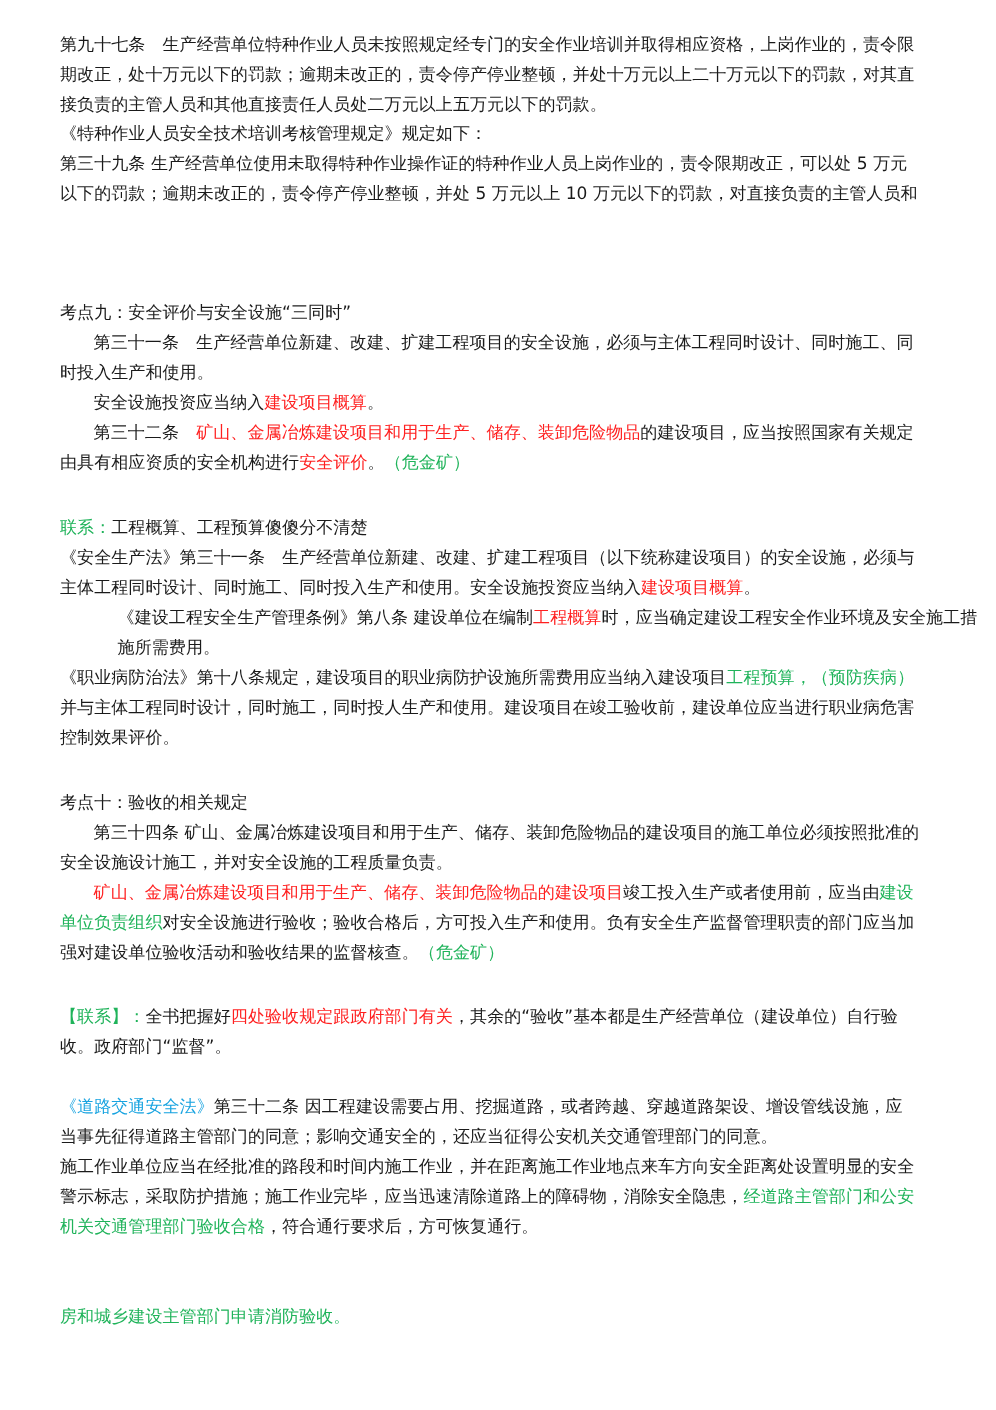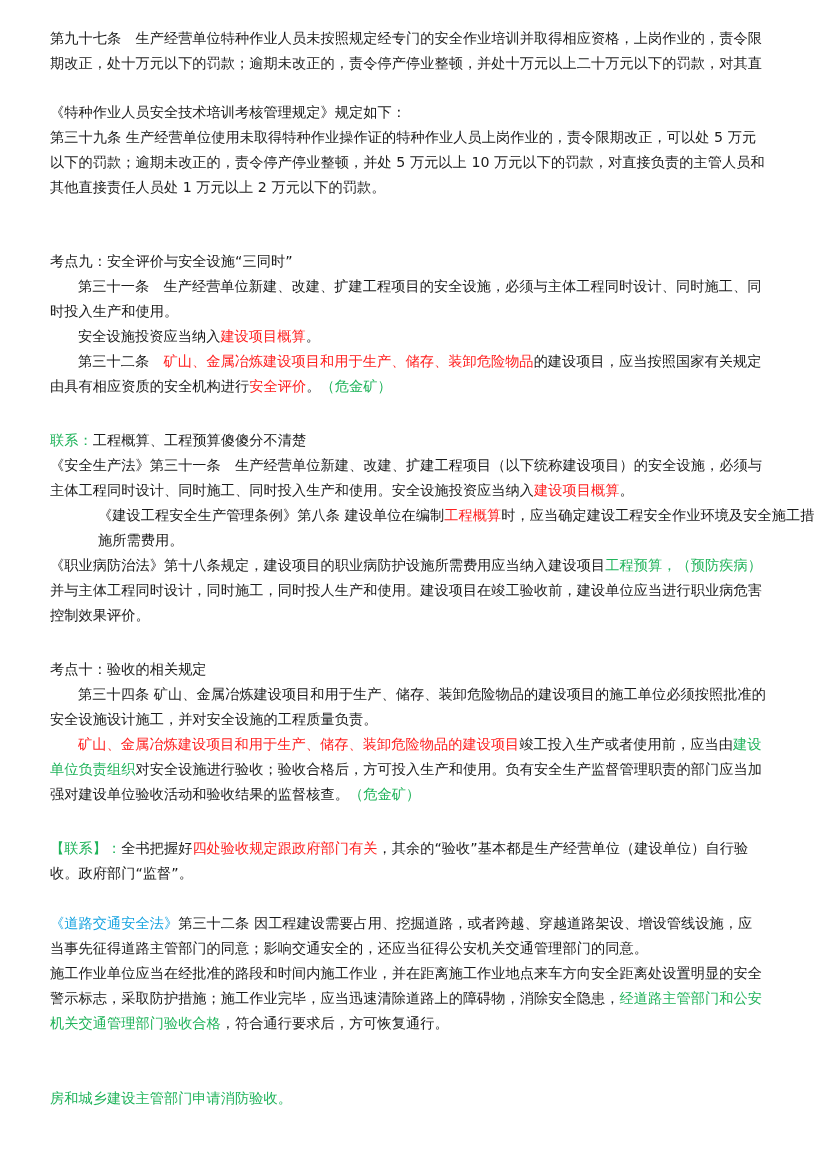--- a/index.html
+++ b/index.html
@@ -18,24 +18,24 @@
   .red { color: #ff2020; }
   .green { color: #1fb35a; }
   .blue { color: #17a3e0; }
 </style>
 </head>
 <body>
 
 <div class="page" id="page">
     <div class="ln" style="top: 26px;"><span>第九十七条　生产经营单位特种作业人员未按照规定经专门的安全作业培训并取得相应资格，上岗作业的，责令限</span></div>
     <div class="ln" style="top: 51px;"><span>期改正，处十万元以下的罚款；逾期未改正的，责令停产停业整顿，并处十万元以上二十万元以下的罚款，对其直</span></div>
+    <div class="ln" style="top: 76px;"><span>接负责的主管人员和其他直接责任人员处二万元以上五万元以下的罚款。</span></div>
     <div class="ln" style="top: 100px;"><span>《特种作业人员安全技术培训考核管理规定》规定如下：</span></div>
     <div class="ln" style="top: 125px;"><span>第三十九条 生产经营单位使用未取得特种作业操作证的特种作业人员上岗作业的，责令限期改正，可以处 5 万元</span></div>
     <div class="ln" style="top: 150px;"><span>以下的罚款；逾期未改正的，责令停产停业整顿，并处 5 万元以上 10 万元以下的罚款，对直接负责的主管人员和</span></div>
-    <div class="ln" style="top: 175px;"><span>其他直接责任人员处 1 万元以上 2 万元以下的罚款。</span></div>
     <div class="ln" style="top: 249px;"><span>考点九：安全评价与安全设施“三同时”</span></div>
     <div class="ln ind" style="top: 274px;"><span>第三十一条　生产经营单位新建、改建、扩建工程项目的安全设施，必须与主体工程同时设计、同时施工、同</span></div>
     <div class="ln" style="top: 299px;"><span>时投入生产和使用。</span></div>
     <div class="ln ind" style="top: 324px;"><span>安全设施投资应当纳入</span><span class="red">建设项目概算</span><span>。</span></div>
     <div class="ln ind" style="top: 349px;"><span>第三十二条　</span><span class="red">矿山、金属冶炼建设项目和用于生产、储存、装卸危险物品</span><span>的建设项目，应当按照国家有关规定</span></div>
     <div class="ln" style="top: 374px;"><span>由具有相应资质的安全机构进行</span><span class="red">安全评价</span><span>。</span><span class="green">（危金矿）</span></div>
     <div class="ln" style="top: 428px;"><span class="green">联系：</span><span>工程概算、工程预算傻傻分不清楚</span></div>
     <div class="ln" style="top: 453px;"><span>《安全生产法》第三十一条　生产经营单位新建、改建、扩建工程项目（以下统称建设项目）的安全设施，必须与</span></div>
     <div class="ln" style="top: 478px;"><span>主体工程同时设计、同时施工、同时投入生产和使用。安全设施投资应当纳入</span><span class="red">建设项目概算</span><span>。</span></div>
     <div class="ln" style="top: 503px; margin-left: 48px;"><span>《建设工程安全生产管理条例》第八条 建设单位在编制</span><span class="red">工程概算</span><span>时，应当确定建设工程安全作业环境及安全施工措</span></div>

